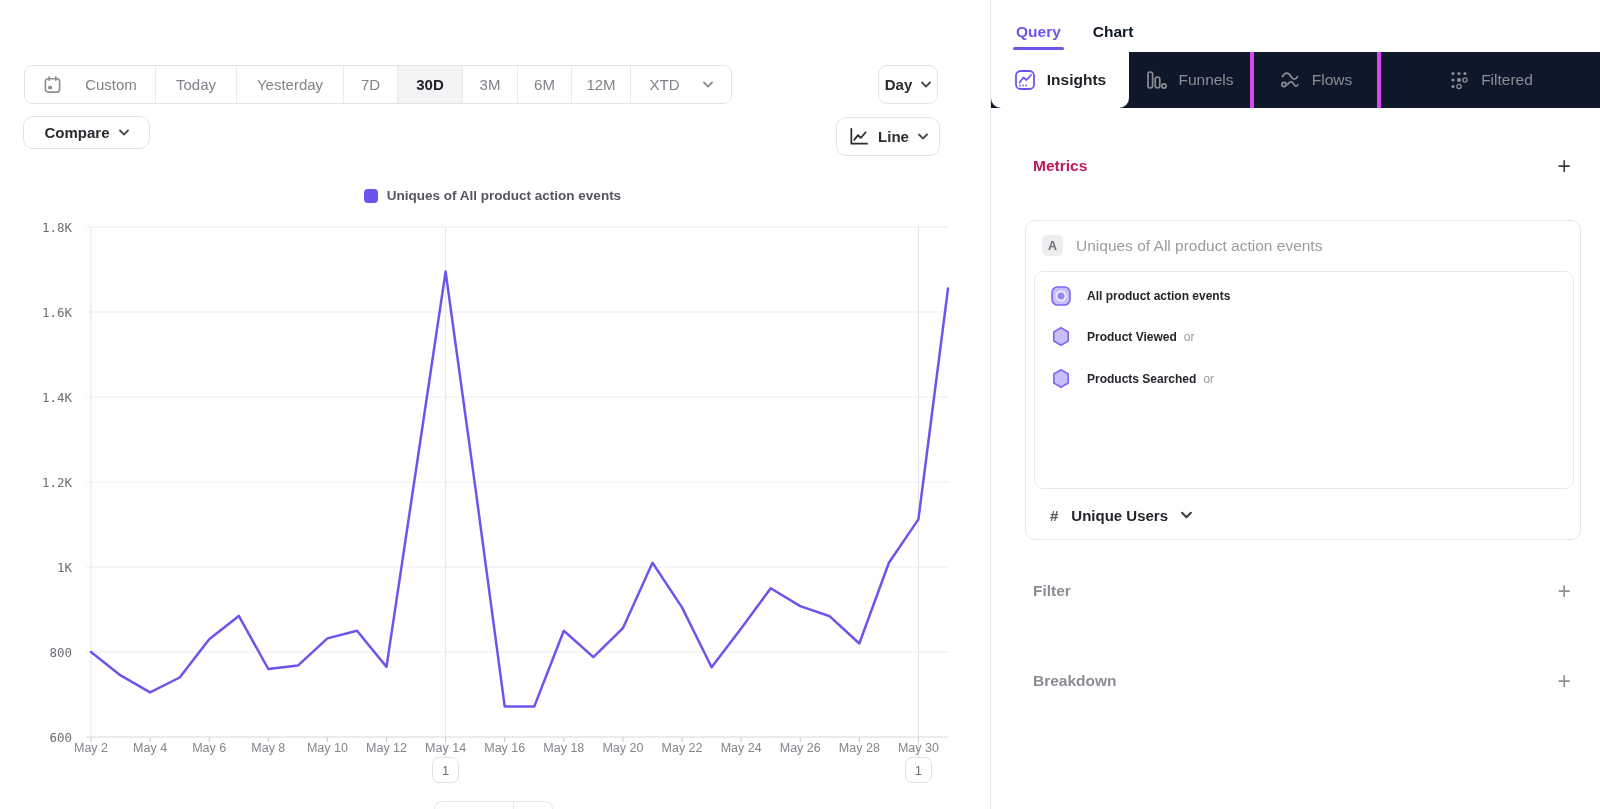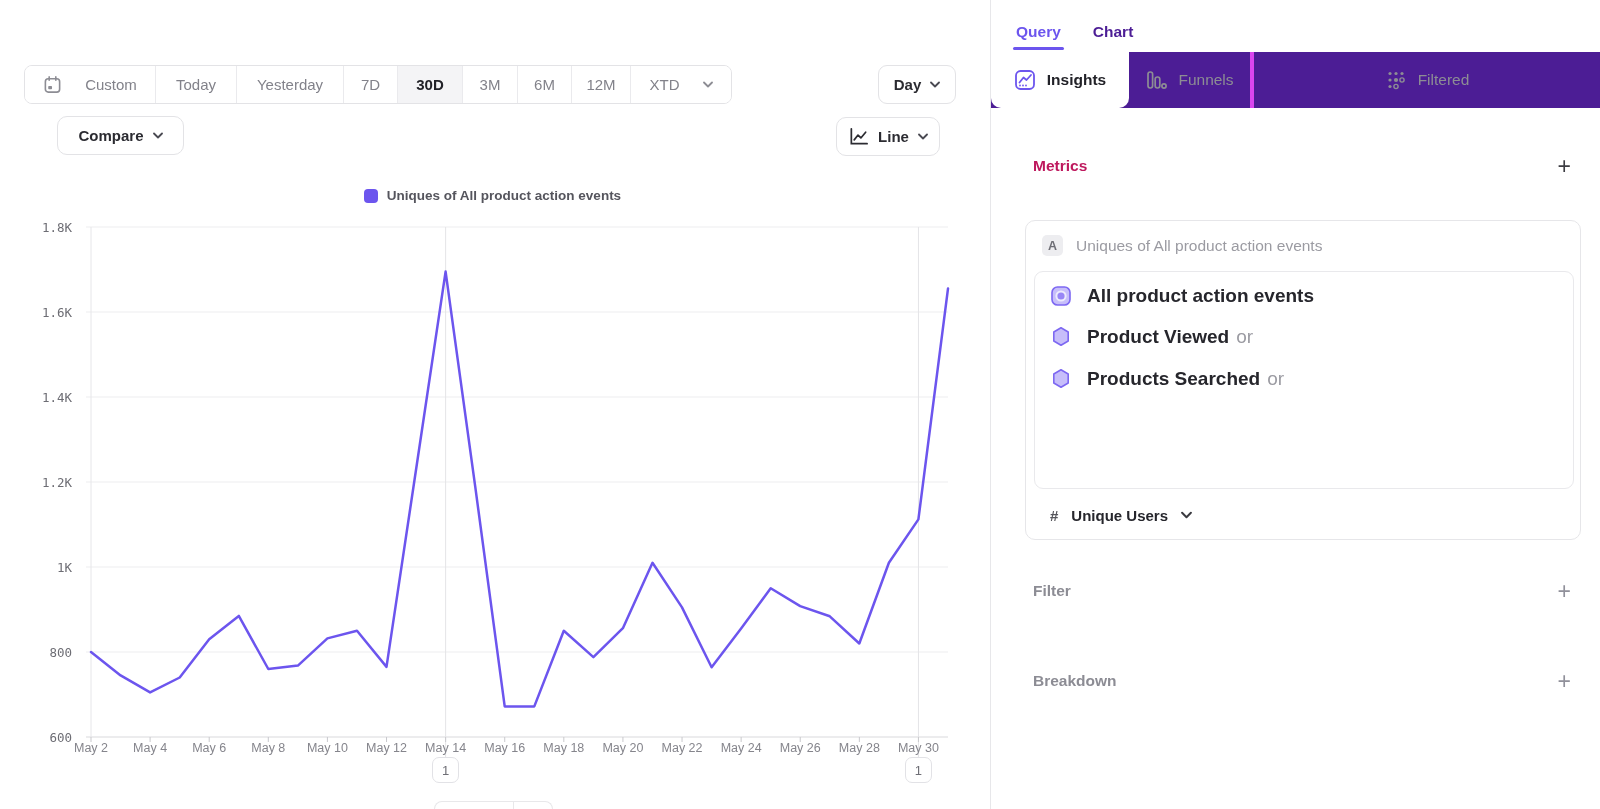--- a/index.html
+++ b/index.html
@@ -12,66 +12,66 @@
   .seg-group{position:absolute;left:24px;top:65px;height:39px;display:inline-flex;
     border:1px solid #e3e3e6;border-radius:8px;overflow:hidden;background:#fff;}
   .seg{display:flex;align-items:center;justify-content:center;gap:23px;height:100%;
     font-size:15px;color:#82828a;background:#fff;border:none;border-right:1px solid #eaeaed;
     font-family:inherit;cursor:pointer;white-space:nowrap;}
   .seg:last-child{border-right:none;}
   .seg.sel{background:#f4f4f6;color:#222228;font-weight:700;}
   .btn{position:absolute;display:flex;align-items:center;justify-content:center;gap:9px;
     border:1px solid #e3e3e6;border-radius:9px;background:#fff;font-size:15px;
     font-weight:600;color:#2b2b31;cursor:pointer;font-family:inherit;}
-  #day-btn{left:878px;top:65px;width:78px;height:39px;justify-content:center;}
-  #compare-btn{left:23px;top:116px;width:127px;height:39px;border-radius:10px;margin-left:34px;}
+  #day-btn{left:878px;top:65px;width:60px;height:39px;justify-content:center;}
+  #compare-btn{left:23px;top:116px;width:127px;height:33px;border-radius:10px;}
   #line-btn{left:836px;top:117px;width:104px;height:39px;border-radius:10px;}
   .chev{display:inline-block;}
   
   .legend{position:absolute;left:0;top:188px;width:985px;display:flex;justify-content:center;
     align-items:center;gap:9px;font-size:13.5px;font-weight:700;color:#55555d;}
   .legend .swatch{width:14px;height:14px;border-radius:4px;}
   #chart{position:absolute;left:0;top:210px;}
   .ylab{font-family:"DejaVu Sans Mono", monospace;font-size:12.5px;fill:#6d6d74;}
   .xlab{font-family:"Liberation Sans", sans-serif;font-size:12.5px;fill:#85858c;}
   .ann-box{position:absolute;width:27px;height:26px;border:1px solid #e2e2e6;border-radius:7px;
     background:#fff;color:#6f6f76;font-size:13px;display:flex;align-items:center;justify-content:center;}
   .partial{position:absolute;left:434px;top:801px;width:119px;height:10px;background:#fff;
     border:1px solid #e8e8ea;border-bottom:none;border-radius:8px 8px 0 0;}
   .partial::after{content:"";position:absolute;left:78px;top:0;bottom:0;border-left:1px solid #e8e8ea;}
   
   .panel{position:absolute;left:990px;top:0;width:610px;height:809px;background:#fff;
     border-left:1px solid #e7e7ea;}
   .panel-header{height:52px;display:flex;align-items:flex-end;gap:32px;padding:0 0 11px 25px;}
-  .ph-tab{font-size:15.5px;font-weight:600;color:#4c1d95;position:relative;cursor:pointer;}
+  .ph-tab{font-size:15.5px;font-weight:600;color:#0f172a;position:relative;cursor:pointer;}
   .ph-tab.active{color:#6c55ee;}
   .ph-tab.active::after{content:"";position:absolute;left:-3px;right:-3px;bottom:-9px;height:3px;
     background:#6c55ee;border-radius:2px;}
-  .report-tabs{display:flex;height:56px;background:#4c1d95;}
+  .report-tabs{display:flex;height:56px;background:#0f172a;}
   .rtab{display:flex;align-items:center;justify-content:center;gap:11px;font-size:15.5px;
     color:#8d8d94;border-right:4px solid #d946ef;cursor:pointer;}
   .rtab.active{background:#fff;color:#222228;font-weight:700;border-right:none;border-radius:0 0 10px 10px;}
   .rtab:last-child{border-right:none;}
   .section-row{position:absolute;left:0;width:610px;height:30px;display:flex;align-items:center;
     justify-content:space-between;padding:0 30px 0 42px;}
   .section-row .lab{font-size:15.5px;font-weight:700;}
   #metrics-row{top:151px;} #metrics-row .lab{color:#be185d;}
   #filter-row{top:576px;} #breakdown-row{top:666px;}
   .lab.muted{color:#8c8c94;}
   .plus{font-size:23px;line-height:1;font-weight:400;cursor:pointer;}
   .plus.dark{color:#3c3c42;} .plus.gray{color:#90909a;}
   .metric-card{position:absolute;left:34px;top:220px;width:556px;height:320px;background:#fff;
     border:1px solid #e6e6e9;border-radius:10px;}
   .mc-header{display:flex;align-items:center;gap:13px;padding:14px 16px 10px 16px;cursor:pointer;}
   .badge{width:21px;height:21px;background:#ededf0;border-radius:5px;color:#6e6e75;
     font-size:12.5px;font-weight:700;display:flex;align-items:center;justify-content:center;}
   .mc-title{color:#9b9ba2;font-size:15.5px;}
   .events-card{position:absolute;left:8px;top:50px;width:540px;height:218px;background:#fff;
     border:1px solid #e9e9ec;border-radius:9px;padding:3px 0;}
-  .event-row{display:flex;align-items:center;gap:15px;height:41.5px;padding:0 15px;font-size:19px;
+  .event-row{display:flex;align-items:center;gap:15px;height:41.5px;padding:0 15px;font-size:12px;
     font-weight:600;color:#26262c;cursor:pointer;}
   .event-row .sfx{color:#9b9ba2;font-weight:400;margin-left:-8px;}
   .event-row.add{color:#9b9ba2;font-weight:400;}
   .measure-row{position:absolute;left:24px;top:281px;height:26px;display:flex;align-items:center;
     gap:13px;cursor:pointer;}
   .hash{font-size:15px;font-weight:600;color:#55555b;}
   .measure-lab{font-size:15px;font-weight:700;color:#26262c;}
 </style>
 </head>
 <body>
@@ -216,20 +216,28 @@
       <span>Insights</span>
     </div>
     <div class="rtab" style="width:125px">
       <svg width="22" height="22" viewBox="0 0 22 22">
           <rect x="3" y="3" width="4.6" height="16" rx="2.2" fill="none" stroke="#8d8d94" stroke-width="1.7"></rect>
           <rect x="10.2" y="8" width="4.6" height="11" rx="2.2" fill="none" stroke="#8d8d94" stroke-width="1.7"></rect>
           <circle cx="19" cy="17" r="2.1" fill="none" stroke="#8d8d94" stroke-width="1.7"></circle>
         </svg>
       <span>Funnels</span>
     </div>
+    <div class="rtab" style="width:127px">
+      <svg width="22" height="22" viewBox="0 0 22 22">
+          <path d="M3.5,7.5 c2.5,-4.5 6,-4.5 8.5,0 c2,3.5 5,3.5 6.5,0" fill="none" stroke="#8d8d94" stroke-width="1.7" stroke-linecap="round"></path>
+          <circle cx="5" cy="15.5" r="2.1" fill="none" stroke="#8d8d94" stroke-width="1.7"></circle>
+          <path d="M8.5,15.5 c2,-3.5 5,-3.5 6.5,0 c1.3,2.3 3,2.3 4,0" fill="none" stroke="#8d8d94" stroke-width="1.7" stroke-linecap="round"></path>
+        </svg>
+      <span>Flows</span>
+    </div>
     <div class="rtab" style="flex:1">
       <svg width="22" height="22" viewBox="0 0 22 22">
           <circle cx="5" cy="4.5" r="1.6" fill="#8d8d94"></circle>
           <circle cx="11" cy="4.5" r="1.6" fill="#8d8d94"></circle>
           <circle cx="17" cy="4.5" r="1.6" fill="#8d8d94"></circle>
           <circle cx="5" cy="11" r="1.6" fill="#8d8d94"></circle>
           <circle cx="11" cy="11" r="2.1" fill="#8d8d94"></circle>
           <circle cx="5" cy="17.5" r="1.6" fill="#8d8d94"></circle>
           <circle cx="11" cy="17.5" r="2.1" fill="none" stroke="#8d8d94" stroke-width="1.4"></circle>
           <circle cx="17" cy="11" r="2.1" fill="none" stroke="#8d8d94" stroke-width="1.4"></circle>

